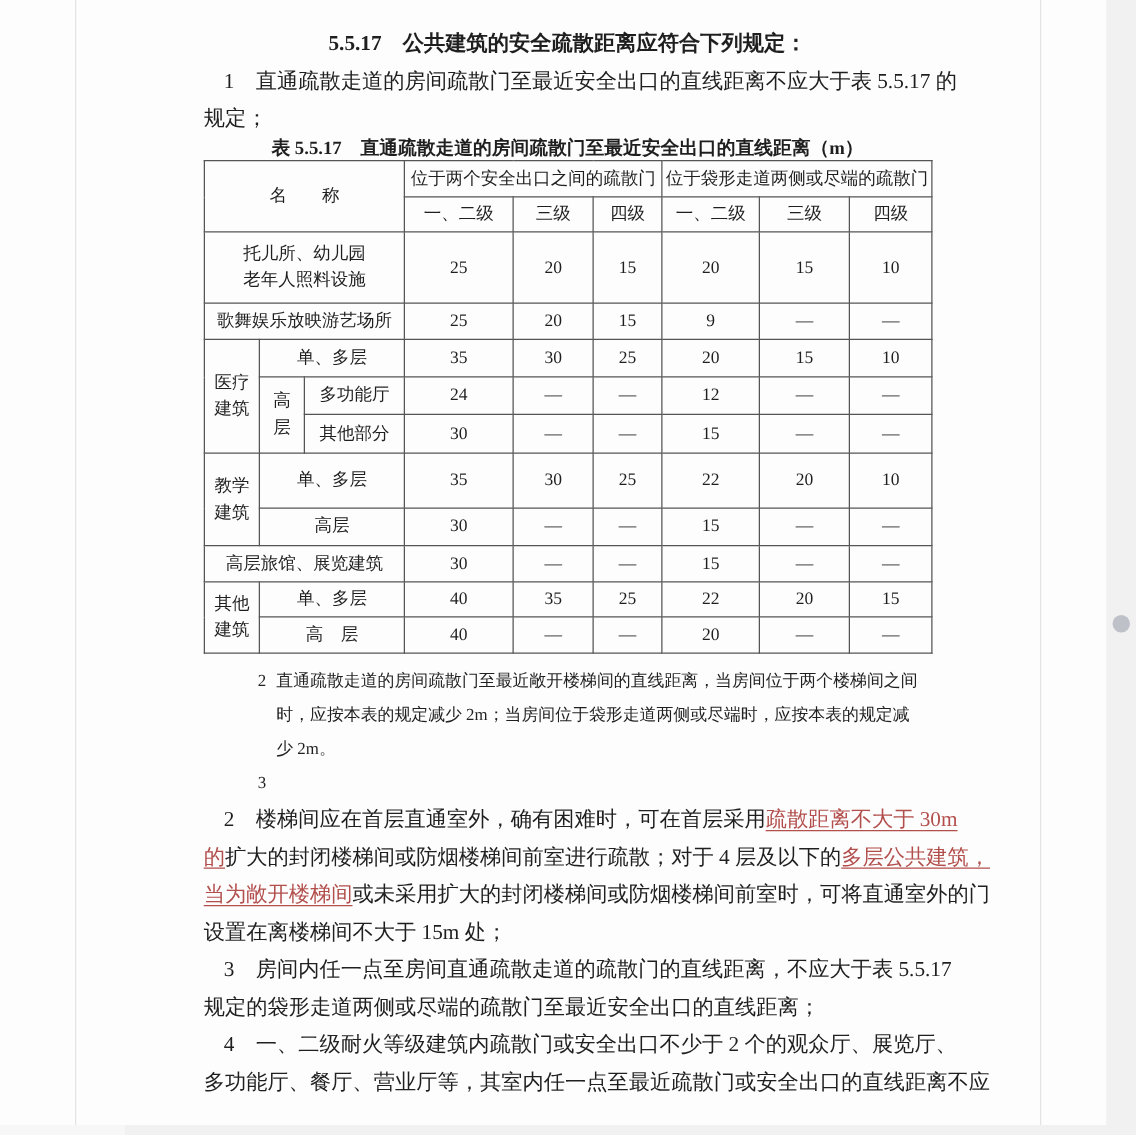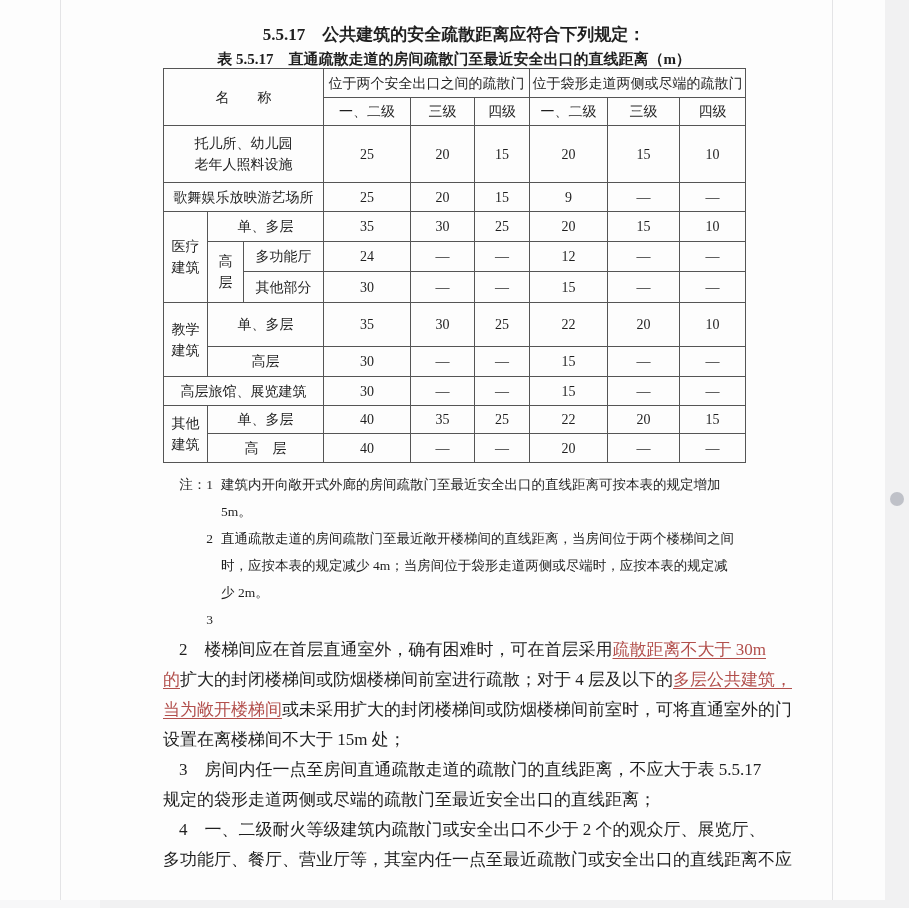--- a/index.html
+++ b/index.html
@@ -52,20 +52,24 @@
 </head>
 <body>
 
 <div class="page-edge edge-left"></div>
 <div class="page-edge edge-right"></div>
 
 <div class="content">
 
   <div class="clause">5.5.17　公共建筑的安全疏散距离应符合下列规定：</div>
 
+  <div>
+    <div class="bodyline fl j">1　直通疏散走道的房间疏散门至最近安全出口的直线距离不应大于表 5.5.17 的</div>
+    <div class="bodyline">规定；</div>
+  </div>
 
   <div class="caption">表 5.5.17　直通疏散走道的房间疏散门至最近安全出口的直线距离（m）</div>
 
   <table class="dist">
     <colgroup>
       <col style="width:44px">
         <col style="width:36px">
         <col style="width:80px">
       <col style="width:87px">
         <col style="width:64px">
@@ -185,31 +189,24 @@
       <td>—</td>
       <td>20</td>
       <td>—</td>
       <td>—</td>
     </tr>
   </tbody>
     </table>
 
   <div class="notes">
     <div class="note">
-      <div class="note-label">注：1</div>
-      <div class="note-body">
-        <div>建筑内开向敞开式外廊的房间疏散门至最近安全出口的直线距离可按本表的规定增加</div>
-        <div>5m。</div>
-      </div>
-    </div>
-    <div class="note">
       <div class="note-label">2</div>
       <div class="note-body">
         <div>直通疏散走道的房间疏散门至最近敞开楼梯间的直线距离，当房间位于两个楼梯间之间</div>
-        <div>时，应按本表的规定减少 4m；当房间位于袋形走道两侧或尽端时，应按本表的规定减</div>
+        <div>时，应按本表的规定减少 2m；当房间位于袋形走道两侧或尽端时，应按本表的规定减</div>
         <div>少 2m。</div>
       </div>
     </div>
     <div class="note">
       <div class="note-label">3</div>
     </div>
   </div>
 
   <div class="items">
     <div>

